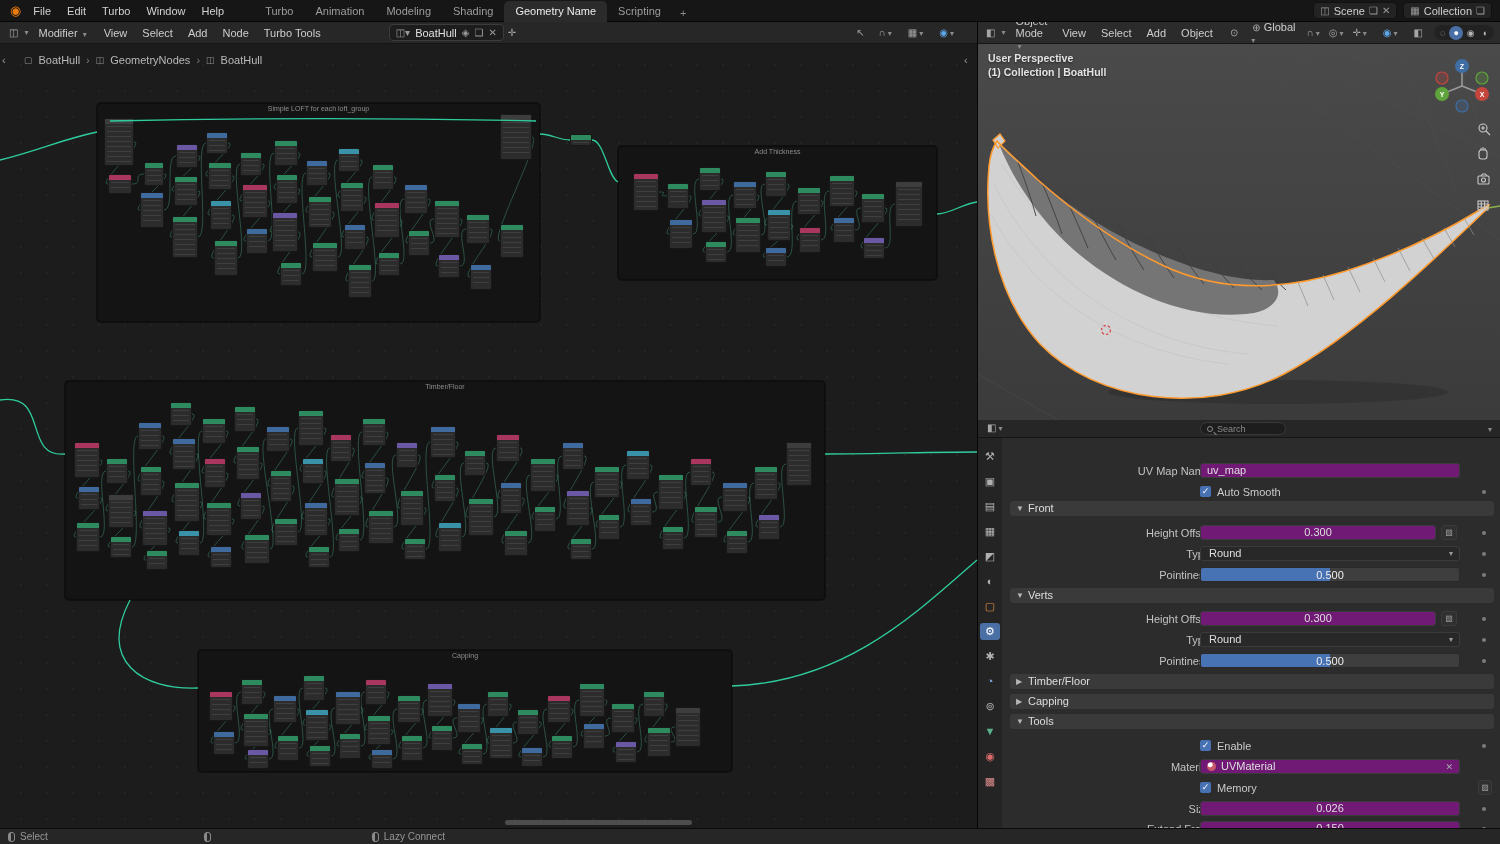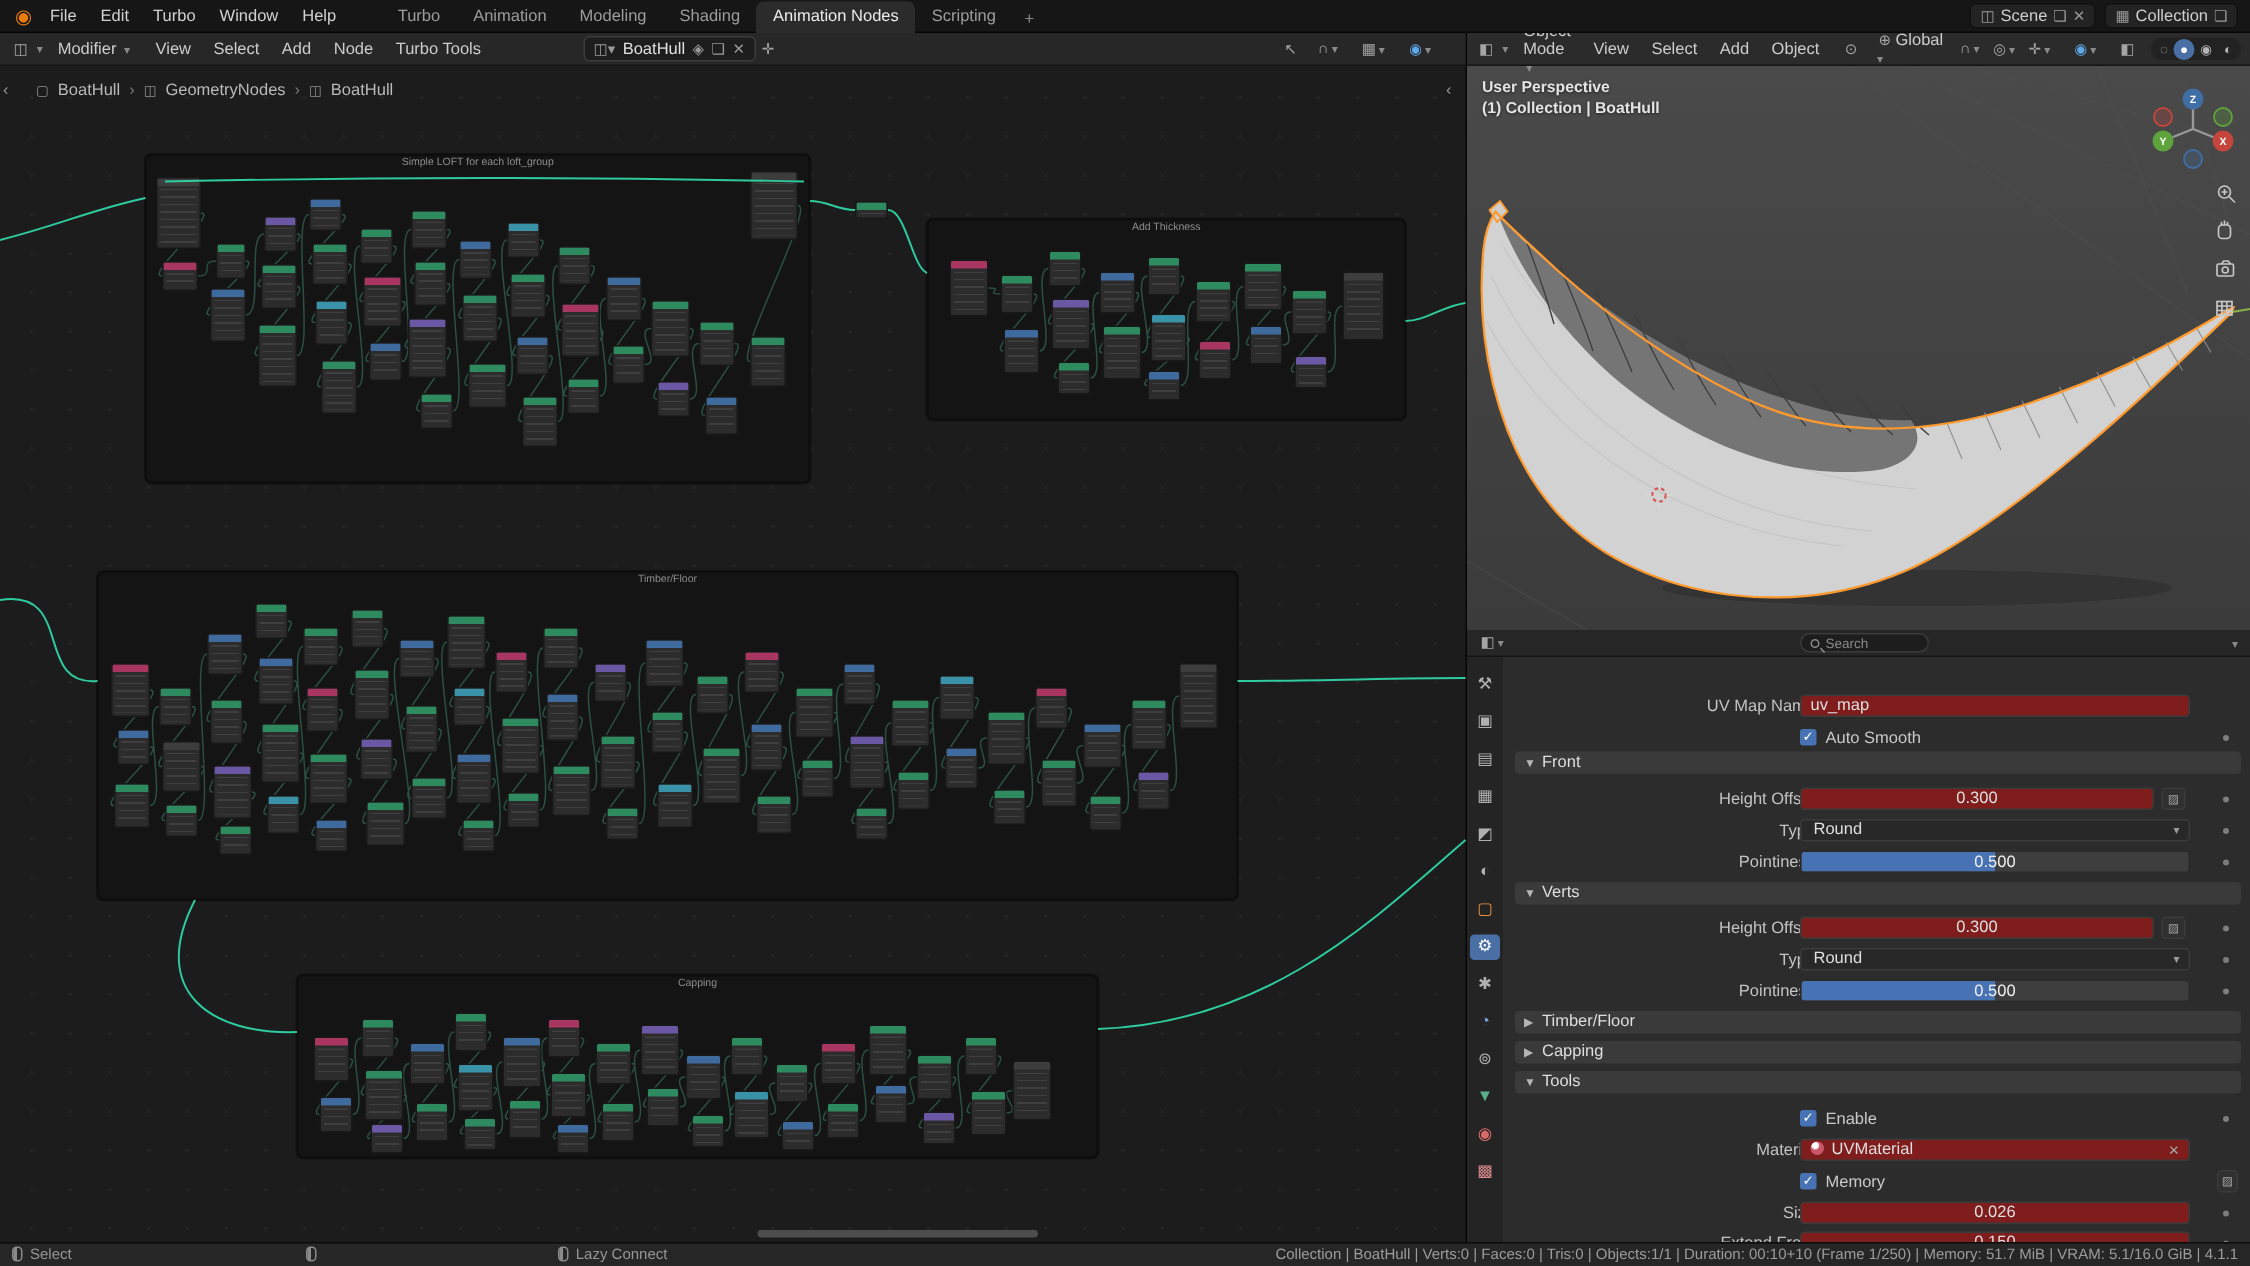--- a/index.html
+++ b/index.html
@@ -67,21 +67,21 @@
     background:#1d1d1d;border:1px solid #3a3a3a;color:#8a8a8a;font-size:9px;display:flex;align-items:center;gap:4px;padding:0 6px}
   .mag{width:6px;height:6px;border:1px solid #8a8a8a;border-radius:50%;position:relative;flex:0 0 auto}
   .mag::after{content:"";position:absolute;width:4px;height:1px;background:#8a8a8a;left:5px;top:6px;transform:rotate(45deg)}
   .ptab-strip{position:absolute;left:0;top:18px;width:24px;height:390px;background:#242424;
     display:flex;flex-direction:column;align-items:center;padding-top:10px;gap:8px}
   .ptab{width:20px;height:17px;line-height:17px;text-align:center;font-size:11px;border-radius:3px}
   .ptab.active{background:#4a6fa5;color:#fff!important}
   .pcontent{position:absolute;left:24px;top:18px;right:0;bottom:0}
   .prow{position:absolute;left:0;width:498px;height:16px}
   .plabel{position:absolute;right:290px;top:2px;color:#c3c3c3;white-space:nowrap}
-  .pfield{position:absolute;left:198px;top:0;width:260px;height:15px;background:#7f1d1d;border:1px solid #3b3b3b;
+  .pfield{position:absolute;left:198px;top:0;width:260px;height:15px;background:#701a75;border:1px solid #3b3b3b;
     border-radius:3px;color:#dfdfdf;text-align:center;line-height:13px}
   .pfield.tleft{text-align:left;padding-left:6px}
   .pdrop{position:absolute;left:198px;top:0;width:260px;height:15px;background:#282828;border:1px solid #3b3b3b;
     border-radius:3px;color:#dfdfdf;padding-left:8px;line-height:13px}
   .pdrop .car{position:absolute;right:6px;top:0;color:#9a9a9a;font-size:8px}
   .pslider{position:absolute;left:198px;top:0;width:260px;height:15px;background:#3e3e3e;border:1px solid #2a2a2a;
     border-radius:3px;overflow:hidden;color:#eee}
   .pslider .fill{position:absolute;left:0;top:0;bottom:0;background:#4772b3}
   .pslider .val{position:absolute;left:0;right:0;top:1px;text-align:center}
   .cb{position:absolute;left:198px;top:2px;width:11px;height:11px;background:#4772b3;border-radius:2px;
@@ -115,21 +115,21 @@
   <span class="menu-item">File</span>
   <span class="menu-item">Edit</span>
   <span class="menu-item">Turbo</span>
   <span class="menu-item">Window</span>
   <span class="menu-item">Help</span>
   <div class="ws-tabs">
     <span class="ws-tab">Turbo</span>
     <span class="ws-tab">Animation</span>
     <span class="ws-tab">Modeling</span>
     <span class="ws-tab">Shading</span>
-    <span class="ws-tab active">Animation Nodes</span>
+    <span class="ws-tab active">Geometry Name</span>
     <span class="ws-tab">Scripting</span>
     <span class="ws-plus">+</span>
   </div>
   <div class="tb-right">
     <div class="idsel">
       <span class="ic">◫</span>
       <span>Scene</span>
       <span class="ic">❏</span>
       <span class="ic">✕</span>
     </div>
@@ -629,14 +629,13 @@
       <span class="pdot"></span>
     </div>
 
   </div>
 </div>
 
 <div class="abs statusbar">
   <span><span class="mouse"></span><span>Select</span></span>
   <span class="sb-gap"><span class="mouse"></span></span>
   <span class="sb-gap"><span class="mouse"></span><span>Lazy Connect</span></span>
-  <span class="sb-right">Collection | BoatHull | Verts:0 | Faces:0 | Tris:0 | Objects:1/1 | Duration: 00:10+10 (Frame 1/250) | Memory: 51.7 MiB | VRAM: 5.1/16.0 GiB | 4.1.1</span>
 </div>
 
 </body></html>

